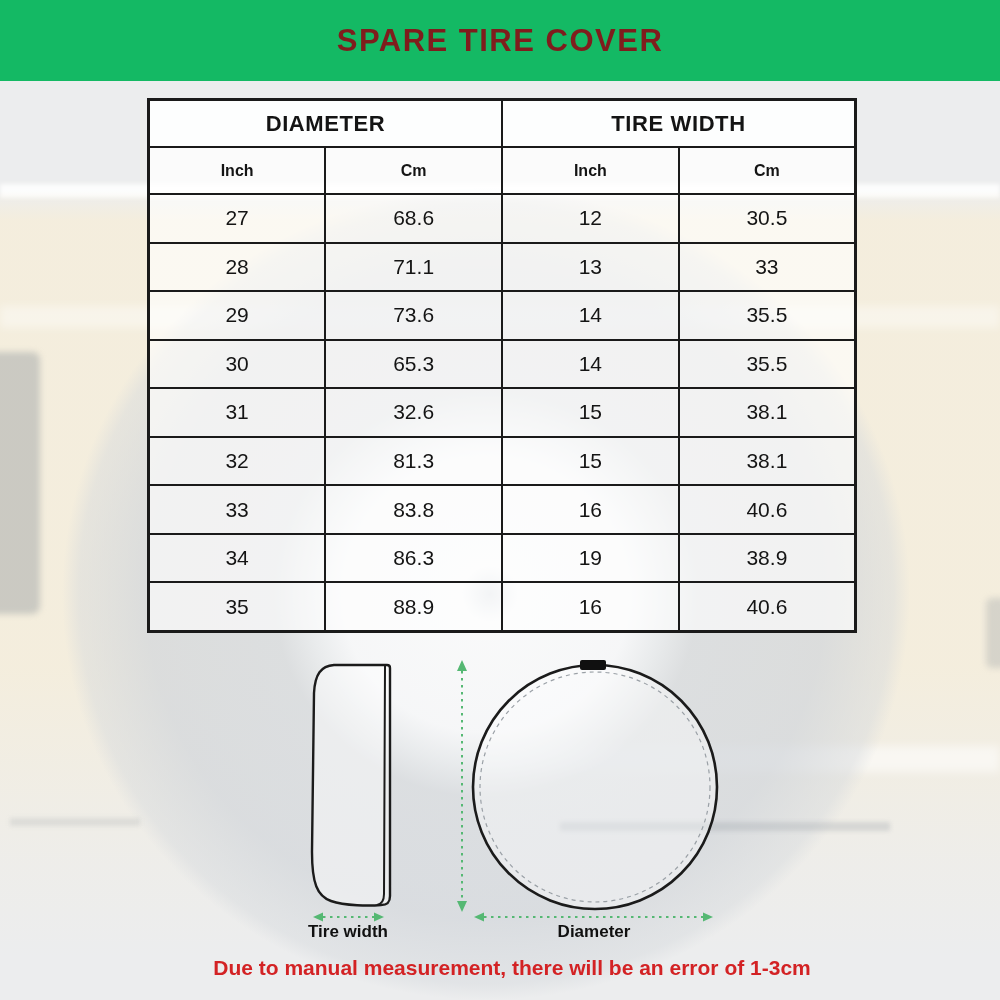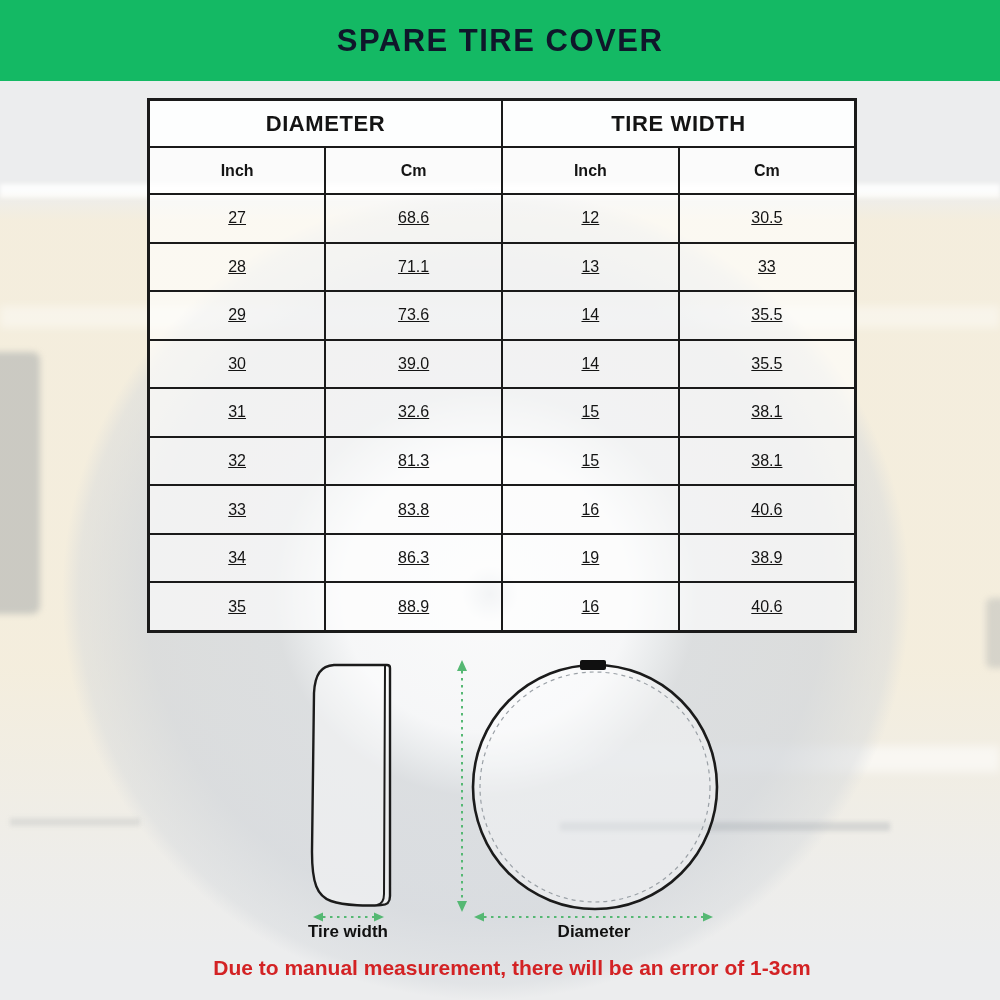--- a/index.html
+++ b/index.html
@@ -28,32 +28,32 @@
   .bg-taillight{left:-14px;top:352px;width:54px;height:262px;border-radius:8px;
     background:rgba(146,152,158,0.42);filter:blur(3px);}
   .bg-taillight2{left:986px;top:598px;width:22px;height:70px;border-radius:6px;
     background:rgba(146,152,158,0.3);filter:blur(3px);}
   .bg-mark1{left:560px;top:822px;width:330px;height:9px;background:rgba(148,154,160,0.28);filter:blur(2px);}
   .bg-mark2{left:10px;top:818px;width:130px;height:8px;background:rgba(148,154,160,0.2);filter:blur(2px);}
 
   
   .topbar{position:absolute;left:0;top:0;width:1000px;height:81px;z-index:2;
     background:#14b964;display:flex;align-items:center;justify-content:center;}
-  .topbar h1{margin:0;color:#0f172a;font-size:31px;font-weight:800;letter-spacing:1.5px;}
+  .topbar h1{margin:0;color:#7f1d1d;font-size:31px;font-weight:800;letter-spacing:1.5px;}
 
   
   table.size-table{position:absolute;left:147px;top:98px;width:710px;height:535px;z-index:2;
     border-collapse:collapse;table-layout:fixed;text-align:center;color:#141414;}
   .size-table th,.size-table td{border:2px solid #1a1a1a;padding:0;vertical-align:middle;}
   .size-table{border:3px solid #1a1a1a;}
   .size-table thead tr.groups th{height:45px;font-size:22px;font-weight:800;letter-spacing:0.6px;
     background:rgba(255,255,255,0.9);}
   .size-table thead tr.subs th{height:45px;font-size:16px;font-weight:700;
     background:rgba(255,255,255,0.78);}
-  .size-table tbody td{height:44px;font-size:16px;font-weight:400;background:rgba(255,255,255,0.62);text-decoration:underline;}
+  .size-table tbody td{height:44px;font-size:21px;font-weight:400;background:rgba(255,255,255,0.62);}
 
   
   .diagram-svg{position:absolute;left:0;top:0;width:1000px;height:1000px;z-index:1;}
   .diagram-label{position:absolute;z-index:2;font-size:17px;font-weight:700;color:#101010;
     width:160px;text-align:center;}
   .label-tirewidth{left:268px;top:922px;}
   .label-diameter{left:514px;top:922px;}
 
   
   .footnote{position:absolute;left:12px;top:956px;width:1000px;z-index:2;text-align:center;
@@ -108,21 +108,21 @@
         <td>33</td>
       </tr>
       <tr>
         <td>29</td>
         <td>73.6</td>
         <td>14</td>
         <td>35.5</td>
       </tr>
       <tr>
         <td>30</td>
-        <td>39.0</td>
+        <td>65.3</td>
         <td>14</td>
         <td>35.5</td>
       </tr>
       <tr>
         <td>31</td>
         <td>32.6</td>
         <td>15</td>
         <td>38.1</td>
       </tr>
       <tr>

